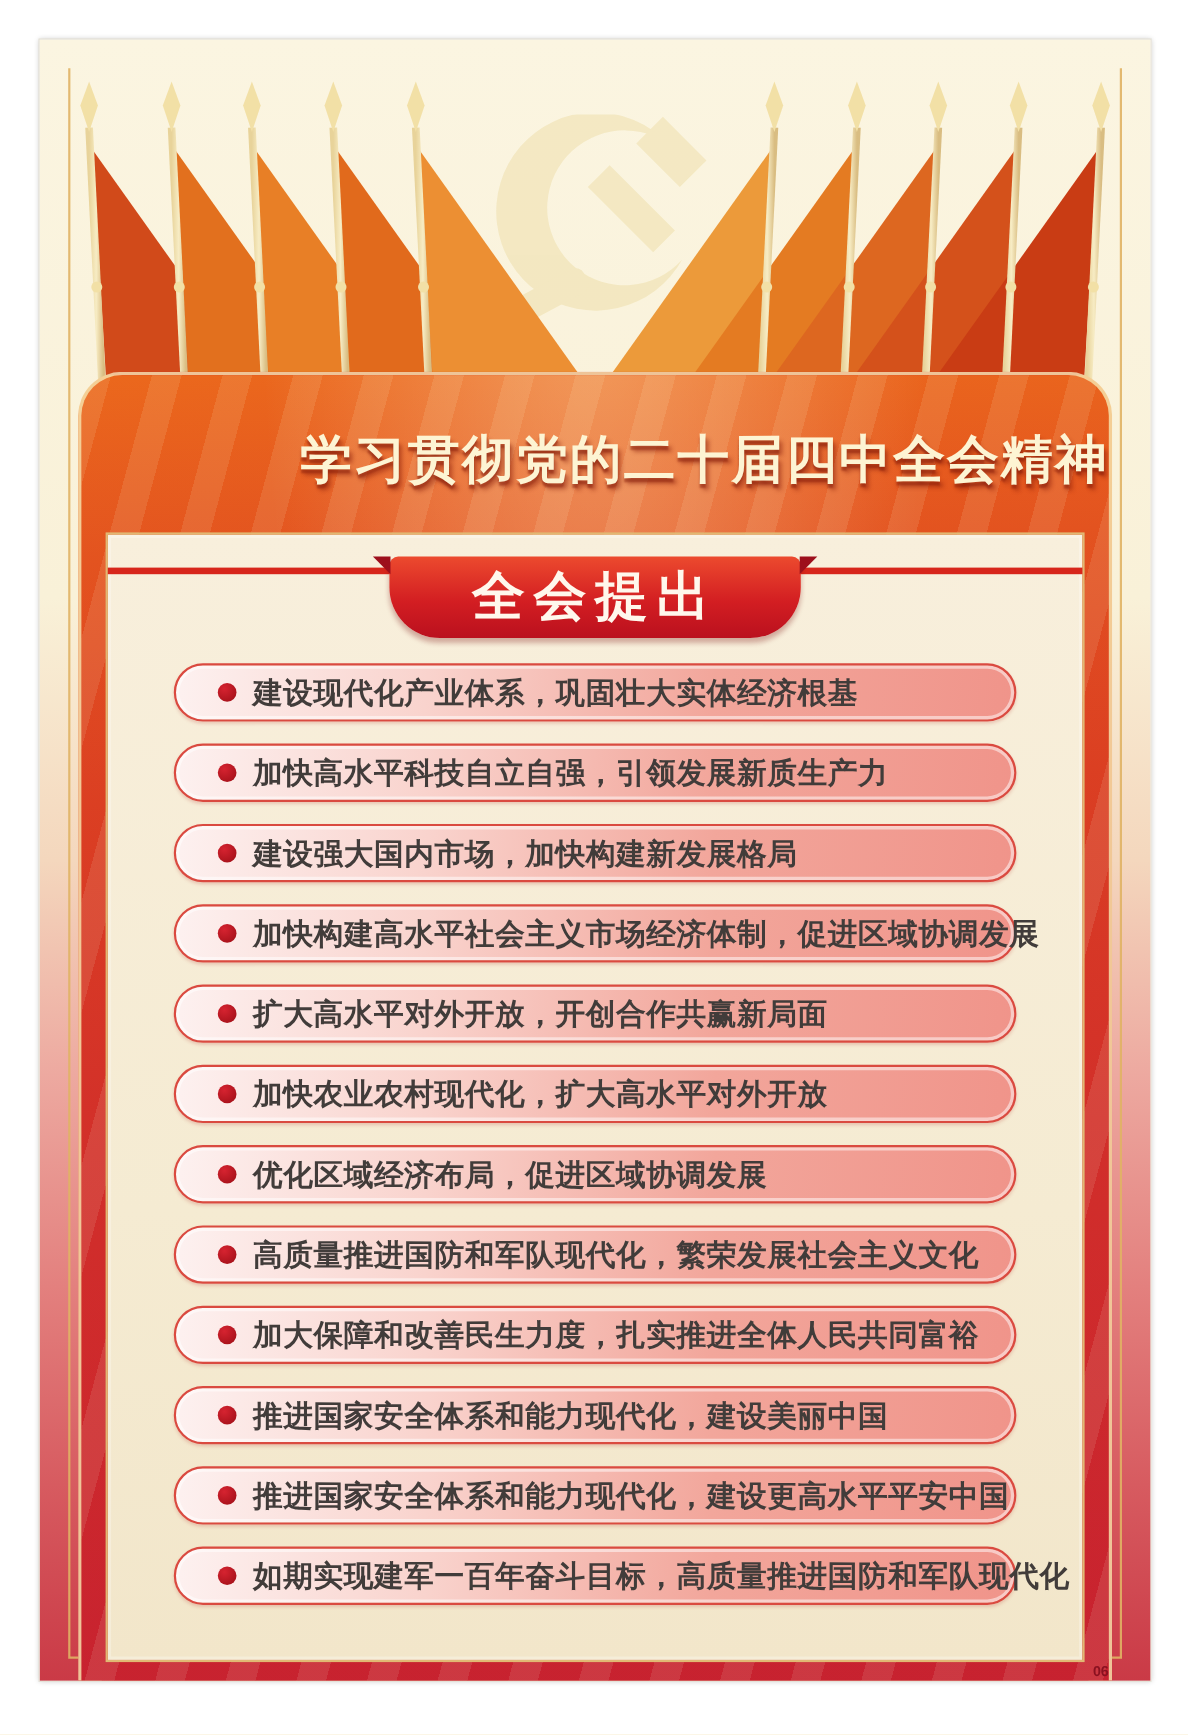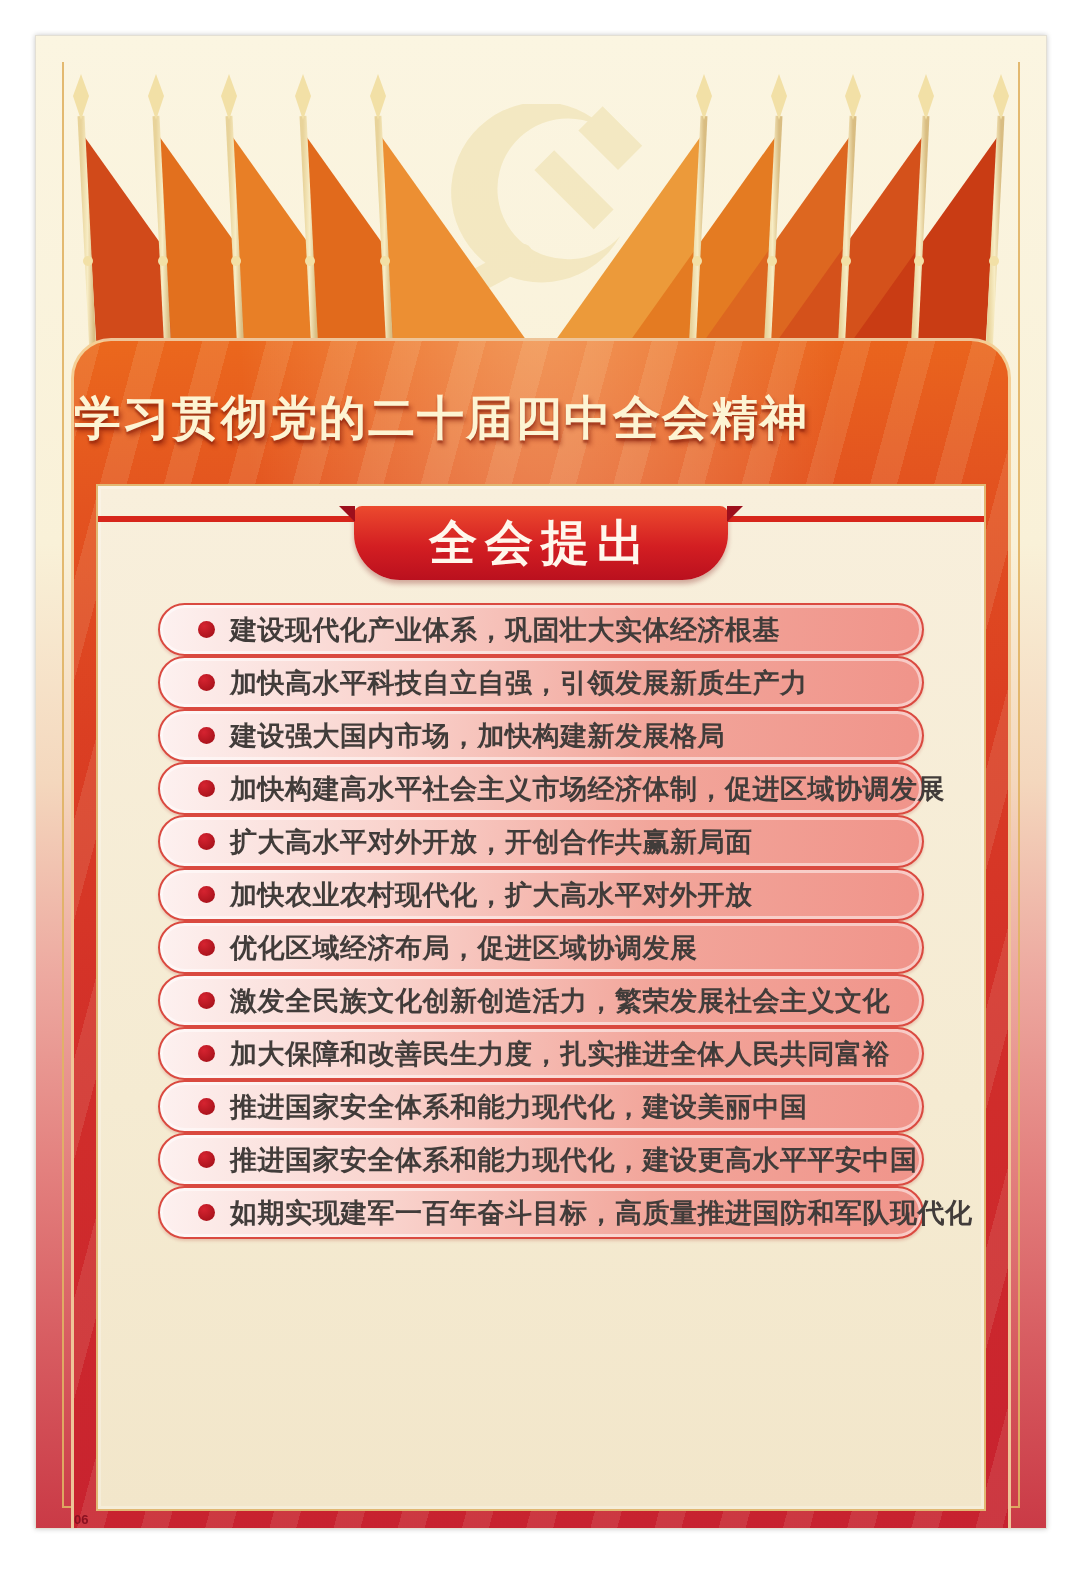--- a/index.html
+++ b/index.html
@@ -30,21 +30,21 @@
     overflow:hidden;z-index:3;
   }
   .banner::before{
     content:"";position:absolute;inset:0;
     background:
       radial-gradient(ellipse at 50% -8%,rgba(255,242,200,.38),rgba(255,242,200,0) 46%),
       repeating-linear-gradient(105deg,rgba(255,236,185,.13) 0 26px,rgba(255,120,40,.05) 26px 62px);
     pointer-events:none;
   }
   .poster-title{
-    position:relative;margin-top:46px;text-align:left;
+    position:relative;margin-top:46px;text-align:right;
     font-size:47px;font-weight:800;letter-spacing:2px;color:#fdf4d3;
     text-shadow:0 3px 2px rgba(132,26,10,.55),3px 5px 4px rgba(132,26,10,.45);
     z-index:4;
   }
   .panel{
     position:absolute;left:22px;right:22px;top:143px;bottom:17px;
     background:linear-gradient(180deg,#f8efdc 0%,#f5ebd2 60%,#f2e6ca 100%);
     border:2px solid #e1b873;
     box-shadow:inset 0 0 0 3px rgba(255,255,255,.28);
     z-index:4;
@@ -62,39 +62,39 @@
     font-size:48px;font-weight:800;color:#fff7ec;letter-spacing:8px;
   }
   .ribbon::before,.ribbon::after{
     content:"";position:absolute;top:0;width:0;height:0;z-index:-1;
     border-top:16px solid #9d0f1c;
   }
   .ribbon::before{left:-15px;border-left:16px solid transparent;}
   .ribbon::after{right:-15px;border-right:16px solid transparent;}
   .items{
     position:absolute;left:60px;right:60px;top:117px;
-    display:flex;flex-direction:column;
+    display:flex;flex-direction:column;gap:20px;
   }
   .pill{
     height:53px;box-sizing:border-box;border-radius:28px;
     border:2px solid #da4a40;
     background:linear-gradient(96deg,#fdf1f0 0%,#f9d3cd 30%,#f2a69b 64%,#f0948a 100%);
     box-shadow:inset 0 0 0 3px rgba(255,255,255,.5),0 2px 3px rgba(180,60,50,.22);
     display:flex;align-items:center;padding-left:38px;
   }
   .dot{
     width:17px;height:17px;border-radius:50%;flex:0 0 17px;
     background:radial-gradient(circle at 35% 30%,#d62330,#9c0e16);
     margin-right:15px;
   }
   .pill-text{
     font-size:27px;font-weight:700;color:#413c3a;letter-spacing:.5px;white-space:nowrap;
   }
   .page-num{
-    position:absolute;left:0;right:0;bottom:1px;text-align:left;
+    position:absolute;left:0;right:0;bottom:1px;text-align:right;
     font-size:13px;font-weight:700;color:#8a1120;z-index:5;
   }
 </style>
 </head>
 <body>
 
 <div class="poster">
 
   <svg class="emblem" viewBox="0 0 100 100" aria-hidden="true">
     <g fill="#eedfab">
@@ -204,21 +204,21 @@
         <div class="pill">
             <span class="dot"></span>
             <span class="pill-text">加快农业农村现代化，扩大高水平对外开放</span>
           </div>
         <div class="pill">
             <span class="dot"></span>
             <span class="pill-text">优化区域经济布局，促进区域协调发展</span>
           </div>
         <div class="pill">
             <span class="dot"></span>
-            <span class="pill-text">激发全民族文化创新创造活力，繁荣发展社会主义文化</span>
+            <span class="pill-text">高质量推进国防和军队现代化，繁荣发展社会主义文化</span>
           </div>
         <div class="pill">
             <span class="dot"></span>
             <span class="pill-text">加大保障和改善民生力度，扎实推进全体人民共同富裕</span>
           </div>
         <div class="pill">
             <span class="dot"></span>
             <span class="pill-text">推进国家安全体系和能力现代化，建设美丽中国</span>
           </div>
         <div class="pill">

